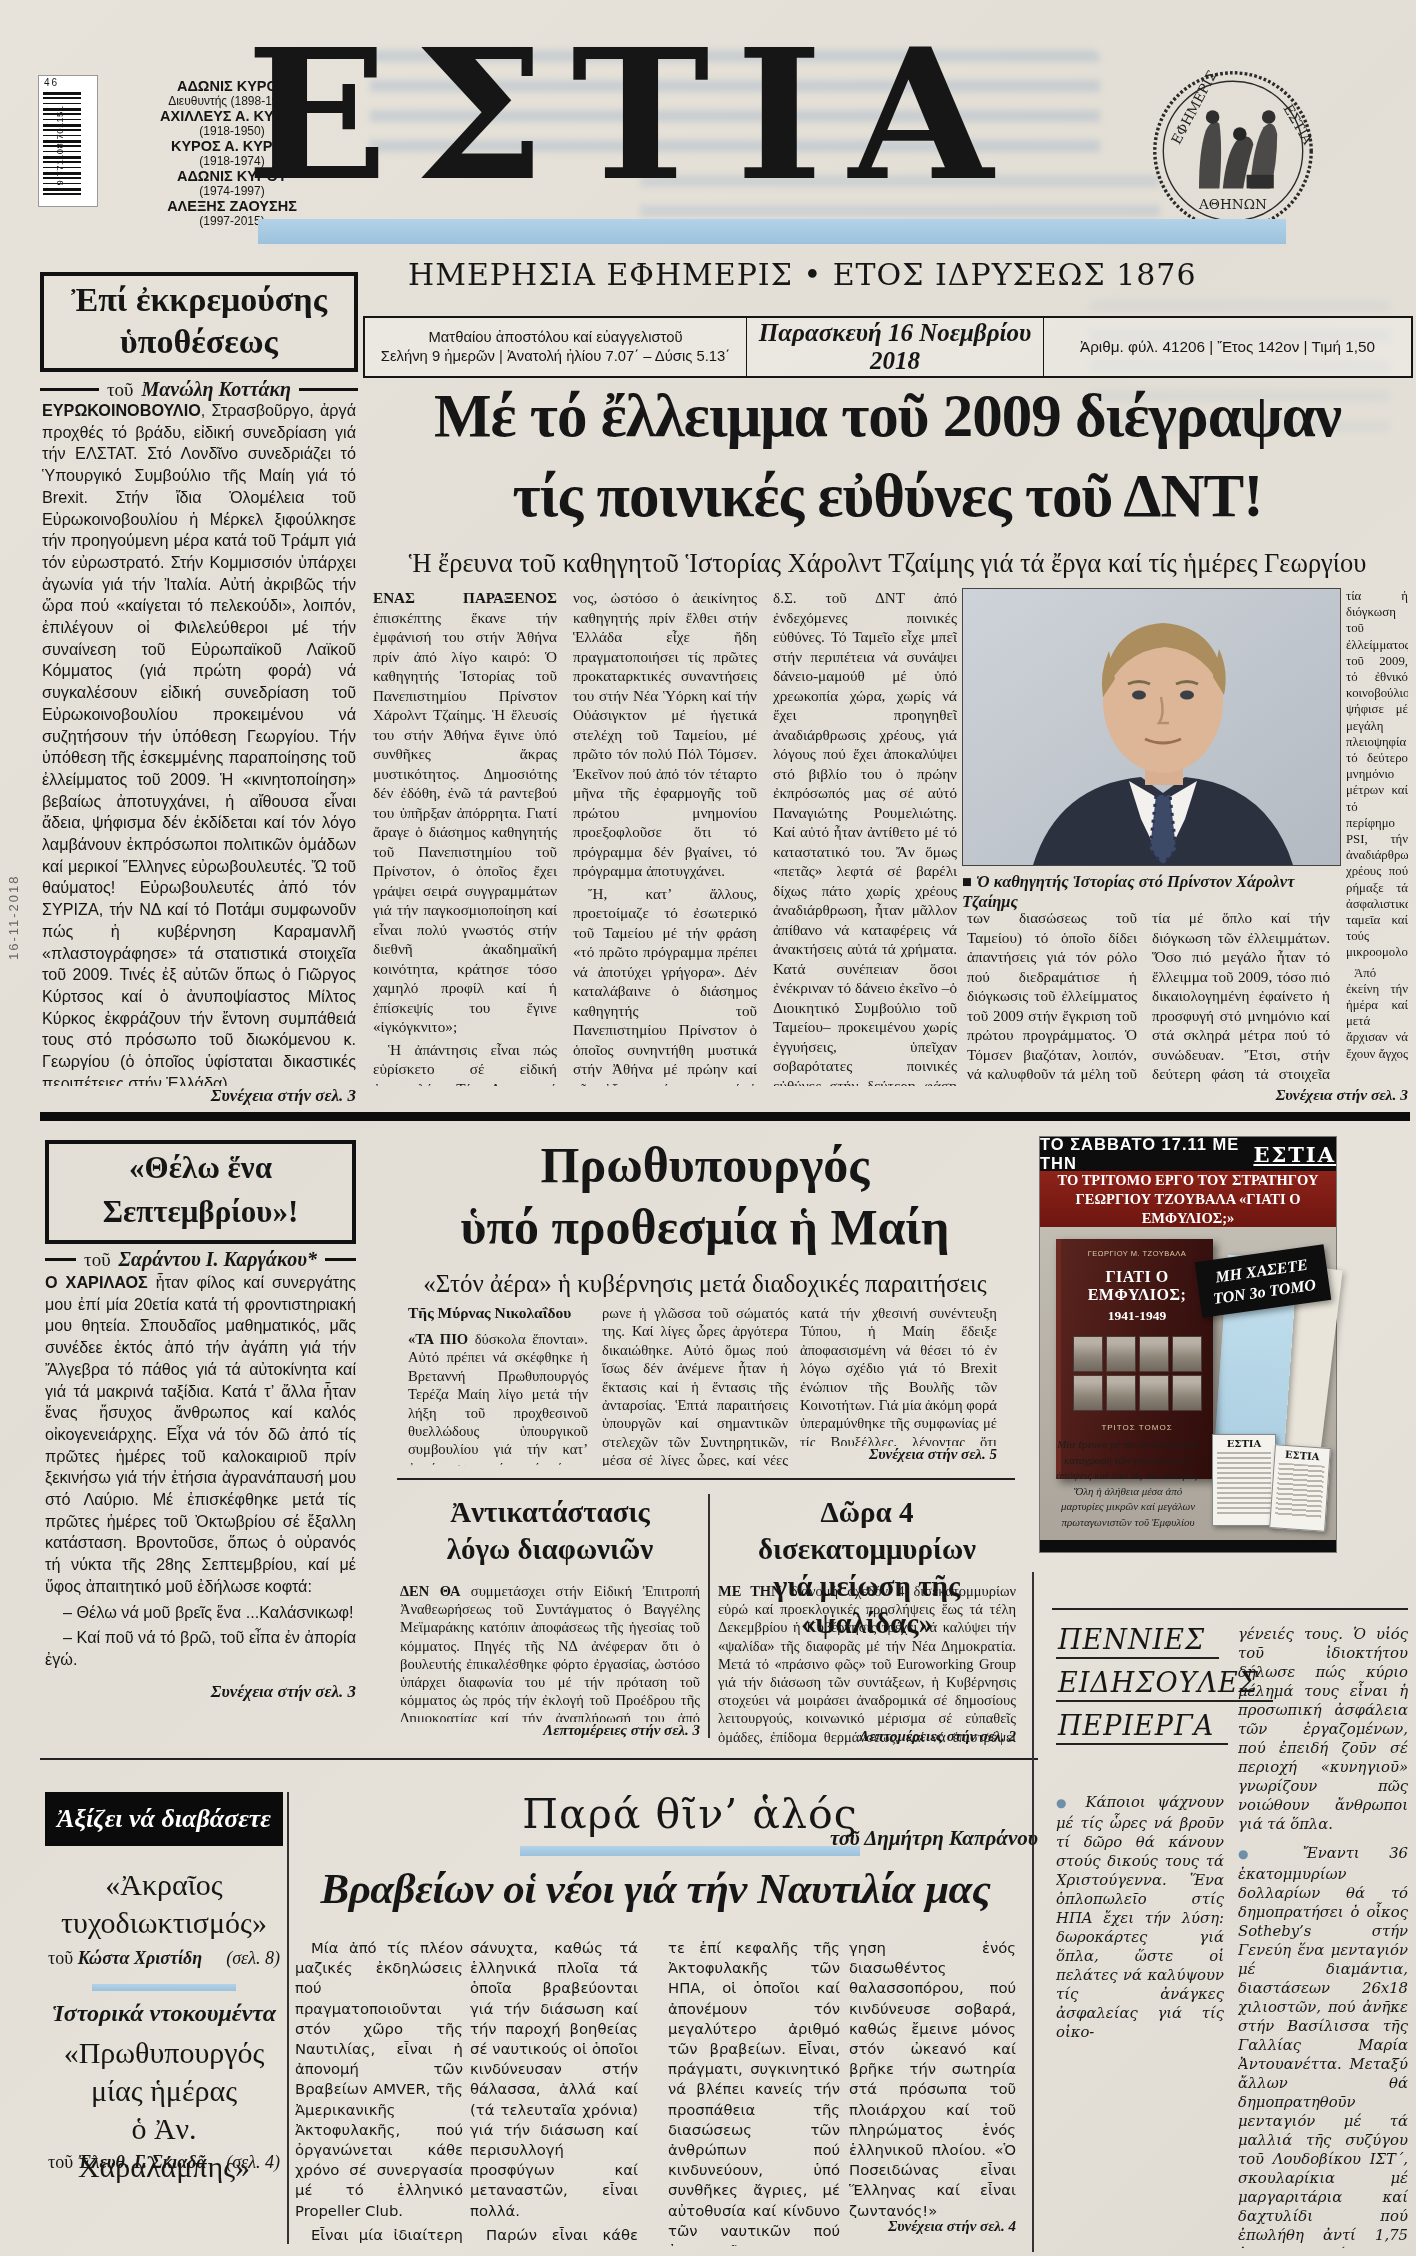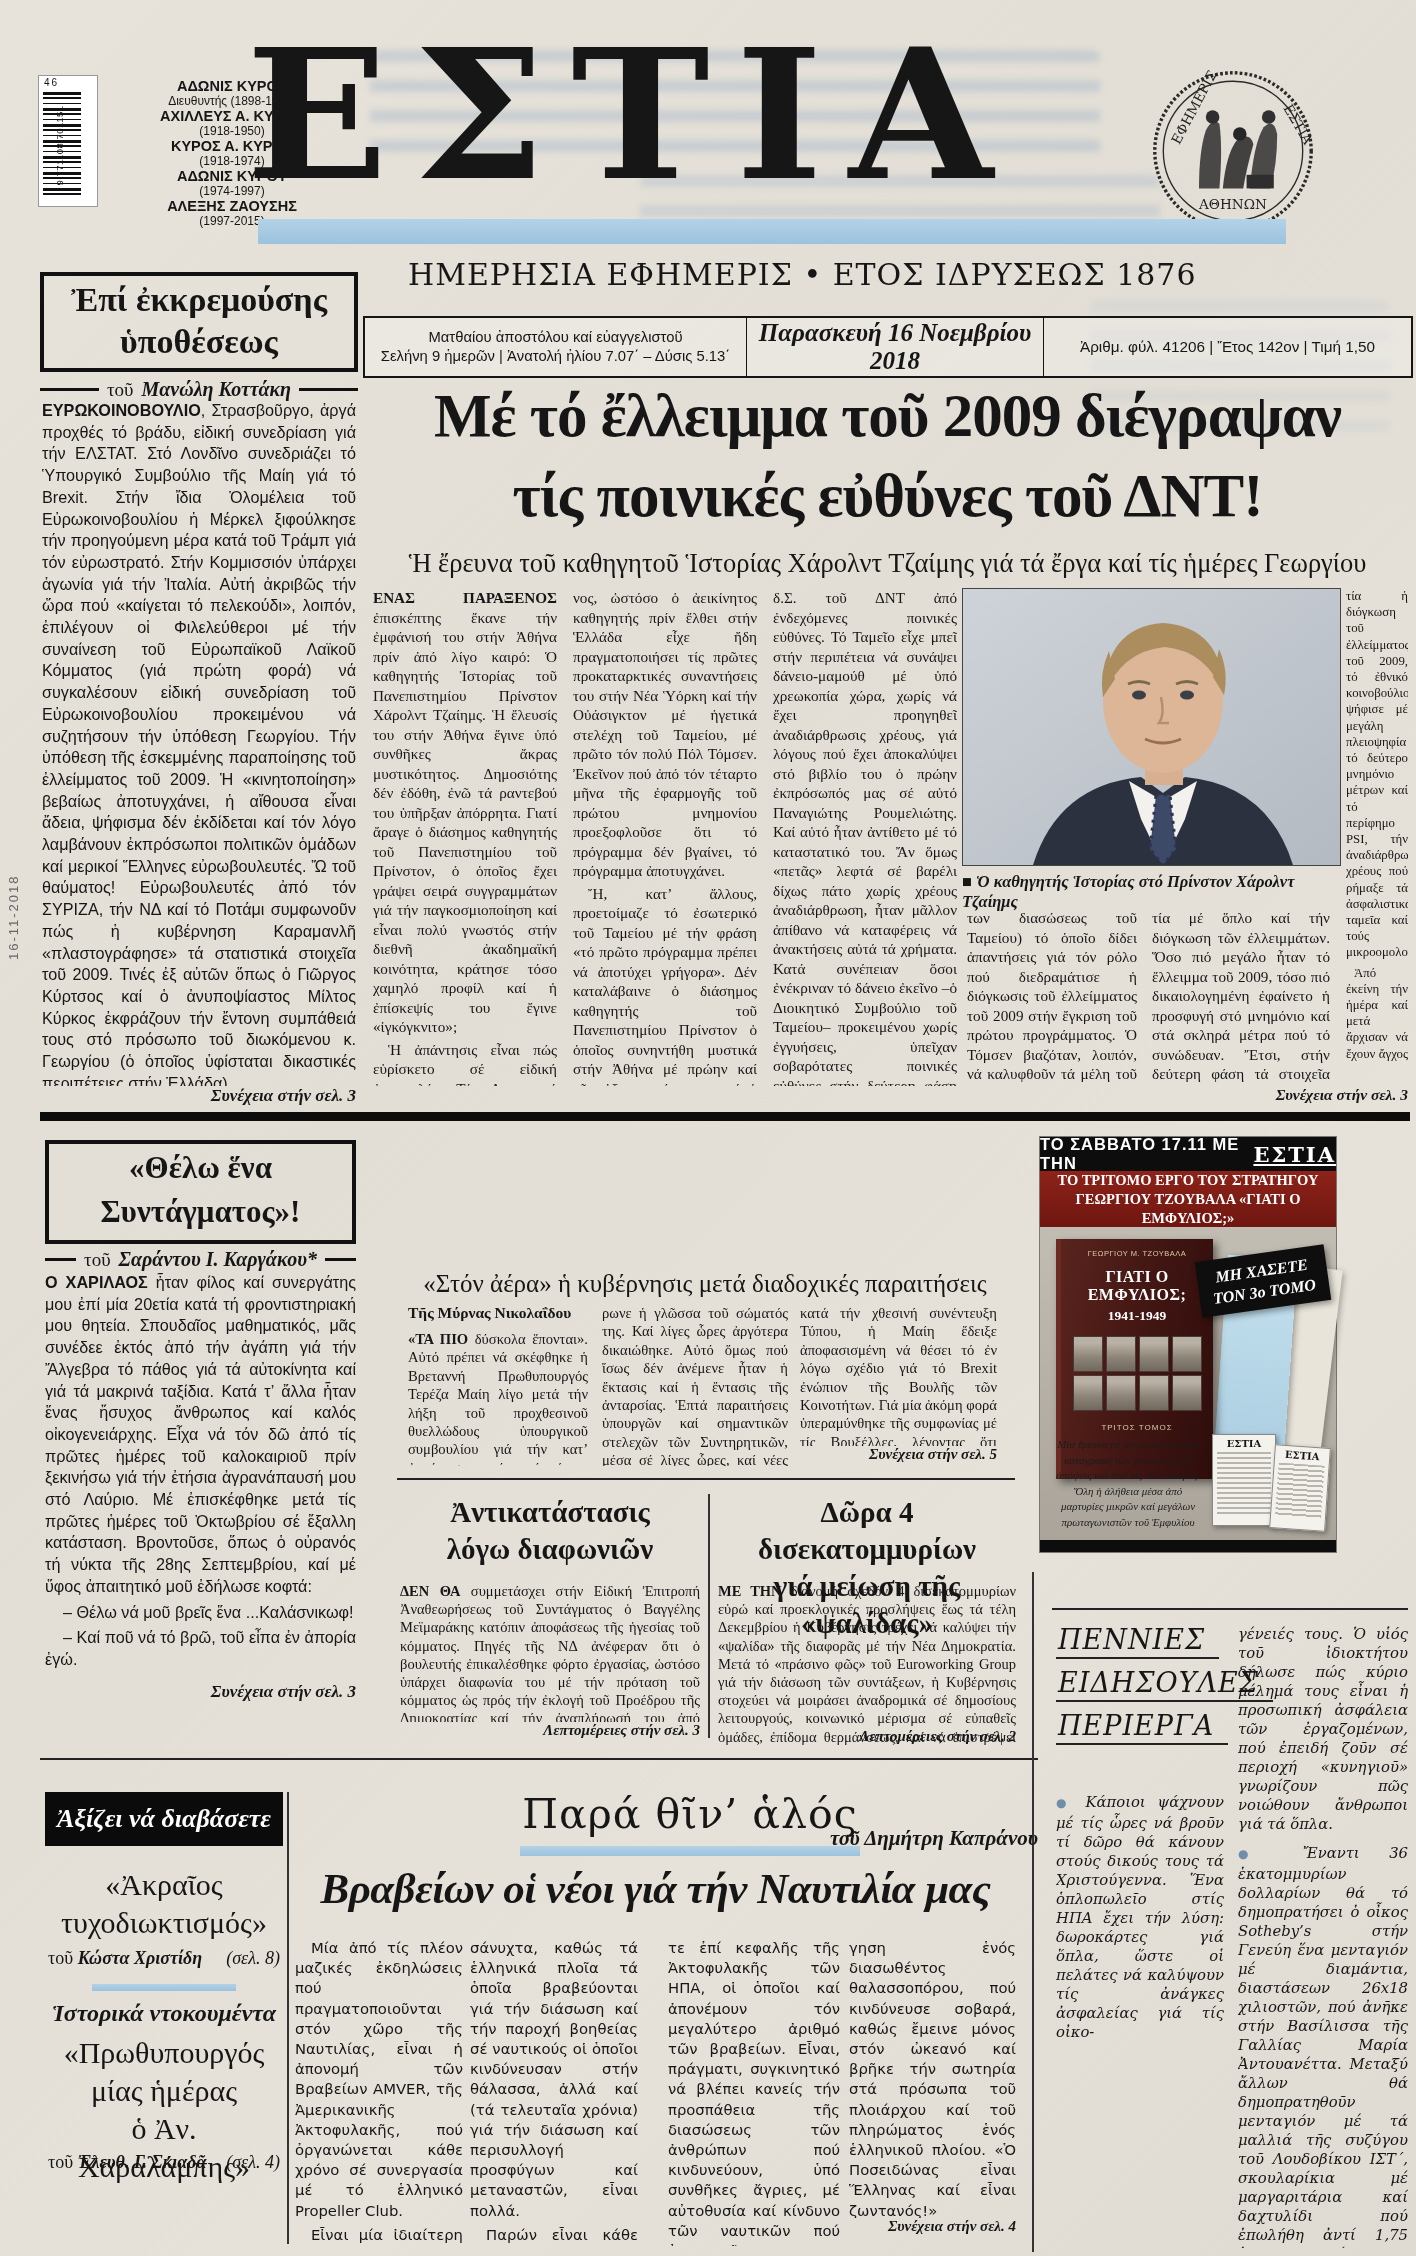--- a/index.html
+++ b/index.html
@@ -251,39 +251,43 @@
   </div>
   <div class="abs serif narrowcol just clip" style="left:1346px;top:588px;width:62px;height:476px;">
     <p style="margin:0;">τία ἡ διόγκωση τοῦ ἐλλείμματος τοῦ 2009, τό ἐθνικό κοινοβούλιο ψήφισε μέ μεγάλη πλειοψηφία τό δεύτερο μνημόνιο μέτρων καί τό περίφημο PSI, τήν ἀναδιάρθρωση χρέους πού ρήμαξε τά ἀσφαλιστικά ταμεῖα καί τούς μικροομολογιούχους.</p>
     <p style="margin:4px 0 0 0;text-indent:8px;">Ἀπό ἐκείνη τήν ἡμέρα καί μετά ἄρχισαν νά ἔχουν ἄγχος τά μέλη τοῦ ΔΝΤ καί οἱ μεγάλες εὐρωπαϊκές συστημικές τράπεζες, ἀλλά ἔχασε τόν</p>
   </div>
   <div class="abs serif cont" style="left:1268px;top:1086px;width:140px;font-size:15.5px;">Συνέχεια στήν σελ. 3</div>
 
   <div class="abs opbox serif" style="left:45px;top:1140px;width:303px;height:96px;">
     <div style="font-size:31px;line-height:44px;font-weight:bold;padding-top:2px;">
       <div>«Θέλω ἕνα</div>
-      <div>Συντάγματος»!</div>
+      <div>Σεπτεμβρίου»!</div>
     </div>
   </div>
   <div class="abs bylinerow serif" style="left:45px;top:1248px;width:311px;">
     <div class="rule"></div>
     <span class="byline-pre">τοῦ</span>
     <span class="byline-name">Σαράντου Ι. Καργάκου*</span>
     <div class="rule"></div>
   </div>
   <div class="abs sans opbody just clip" style="left:45px;top:1272px;width:311px;height:404px;">
     <p><strong>Ο ΧΑΡΙΛΑΟΣ</strong><span> ἦταν φίλος καί συνεργάτης μου ἐπί μία 20ετία κατά τή φροντιστηριακή μου θητεία. Σπουδαῖος μαθηματικός, μᾶς συνέδεε ἐκτός ἀπό τήν ἀγάπη γιά τήν Ἄλγεβρα τό πάθος γιά τά αὐτοκίνητα καί γιά τά μακρινά ταξίδια. Κατά τ’ ἄλλα ἦταν ἕνας ἥσυχος ἄνθρωπος καί καλός οἰκογενειάρχης. Εἶχα νά τόν δῶ ἀπό τίς πρῶτες ἡμέρες τοῦ καλοκαιριοῦ πρίν ξεκινήσω γιά τήν ἐτήσια ἀγρανάπαυσή μου στό Λαύριο. Μέ ἐπισκέφθηκε μετά τίς πρῶτες ἡμέρες τοῦ Ὀκτωβρίου σέ ἔξαλλη κατάσταση. Βροντοῦσε, ὅπως ὁ οὐρανός τή νύκτα τῆς 28ης Σεπτεμβρίου, καί μέ ὕφος ἀπαιτητικό μοῦ ἐδήλωσε κοφτά:</span></p>
     <p>– Θέλω νά μοῦ βρεῖς ἕνα ...Καλάσνικωφ!</p>
     <p>– Καί ποῦ νά τό βρῶ, τοῦ εἶπα ἐν ἀπορία ἐγώ.</p>
     <p>– Ἐσύ, ἄμα θέλεις βρίσκεις, μοῦ εἶπε μέ ἀκράδαντη πεποίθηση ὁ Χαρίλαος. Ἔχεις τούς ἀνθρώπους σου. Τά πρῶτα χρόνια τῆς συνεργασίας σου μέ τήν «Ἑστία» δέν εἶχες δημοσιεύσει 2-3 ἄρθρα μέ ἀφορμή τίς ἐπιστολές πού σοῦ ἔστειλε ἕνας φίλος σου αὐτοαποκαλούμενος «Γύφτος πολιτευόμενος»...;</p>
 
   </div>
   <div class="abs serif cont" style="left:45px;top:1682px;width:311px;font-size:17px;">Συνέχεια στήν σελ. 3</div>
   <div class="abs hrule" style="left:40px;top:1758px;width:998px;"></div>
 
+  <div class="abs serif mayhead" style="left:395px;top:1134px;width:620px;">
+    <div>Πρωθυπουργός</div>
+    <div>ὑπό προθεσμία ἡ Μαίη</div>
+  </div>
   <div class="abs serif maysub" style="left:395px;top:1270px;width:620px;">«Στόν ἀέρα» ἡ κυβέρνησις μετά διαδοχικές παραιτήσεις</div>
   <div class="abs serif maybyline" style="left:408px;top:1304px;width:185px;">Τῆς Μύρνας Νικολαΐδου</div>
   <div class="abs serif maycol just clip" style="left:408px;top:1330px;width:180px;height:136px;">
     <strong>«ΤΑ ΠΙΟ</strong><span> δύσκολα ἕπονται». Αὐτό πρέπει νά σκέφθηκε ἡ Βρεταννή Πρωθυπουργός Τερέζα Μαίη λίγο μετά τήν λήξη τοῦ προχθεσινοῦ θυελλώδους ὑπουργικοῦ συμβουλίου γιά τήν κατ’ ἀρχήν συμφωνία πού πέτυχε μέ τίς Βρυξέλλες γιά τό Brexit. Αὐτό τουλάχιστον φανέ-</span>
   </div>
   <div class="abs serif maycol just clip" style="left:602px;top:1304px;width:186px;height:162px;"><span>ρωνε ἡ γλῶσσα τοῦ σώματός της. Καί λίγες ὧρες ἀργότερα δικαιώθηκε. Αὐτό ὅμως πού ἴσως δέν ἀνέμενε ἦταν ἡ ἔκτασις καί ἡ ἔντασις τῆς ἀνταρσίας. Ἑπτά παραιτήσεις ὑπουργῶν καί σημαντικῶν στελεχῶν τῶν Συντηρητικῶν, μέσα σέ λίγες ὧρες, καί νέες ἐπιστολές σημαινόντων Brexiteers, ζητώντας τήν παραίτησή της. Ὡστόσο,</span></div>
   <div class="abs serif maycol just clip" style="left:800px;top:1304px;width:197px;height:142px;"><span>κατά τήν χθεσινή συνέντευξη Τύπου, ἡ Μαίη ἔδειξε ἀποφασισμένη νά θέσει τό ἐν λόγω σχέδιο γιά τό Brexit ἐνώπιον τῆς Βουλῆς τῶν Κοινοτήτων. Γιά μία ἀκόμη φορά ὑπεραμύνθηκε τῆς συμφωνίας μέ τίς Βρυξέλλες, λέγοντας ὅτι ἐξυπηρετεῖ τό «ἐθνικό συμφέρον, ὄχι τό συμφέρον τοῦ κόμματός της ἤ</span></div>
   <div class="abs serif cont" style="left:847px;top:1446px;width:150px;font-size:15px;">Συνέχεια στήν σελ. 5</div>
 
   <div class="abs hrule" style="left:397px;top:1478px;width:618px;"></div>

